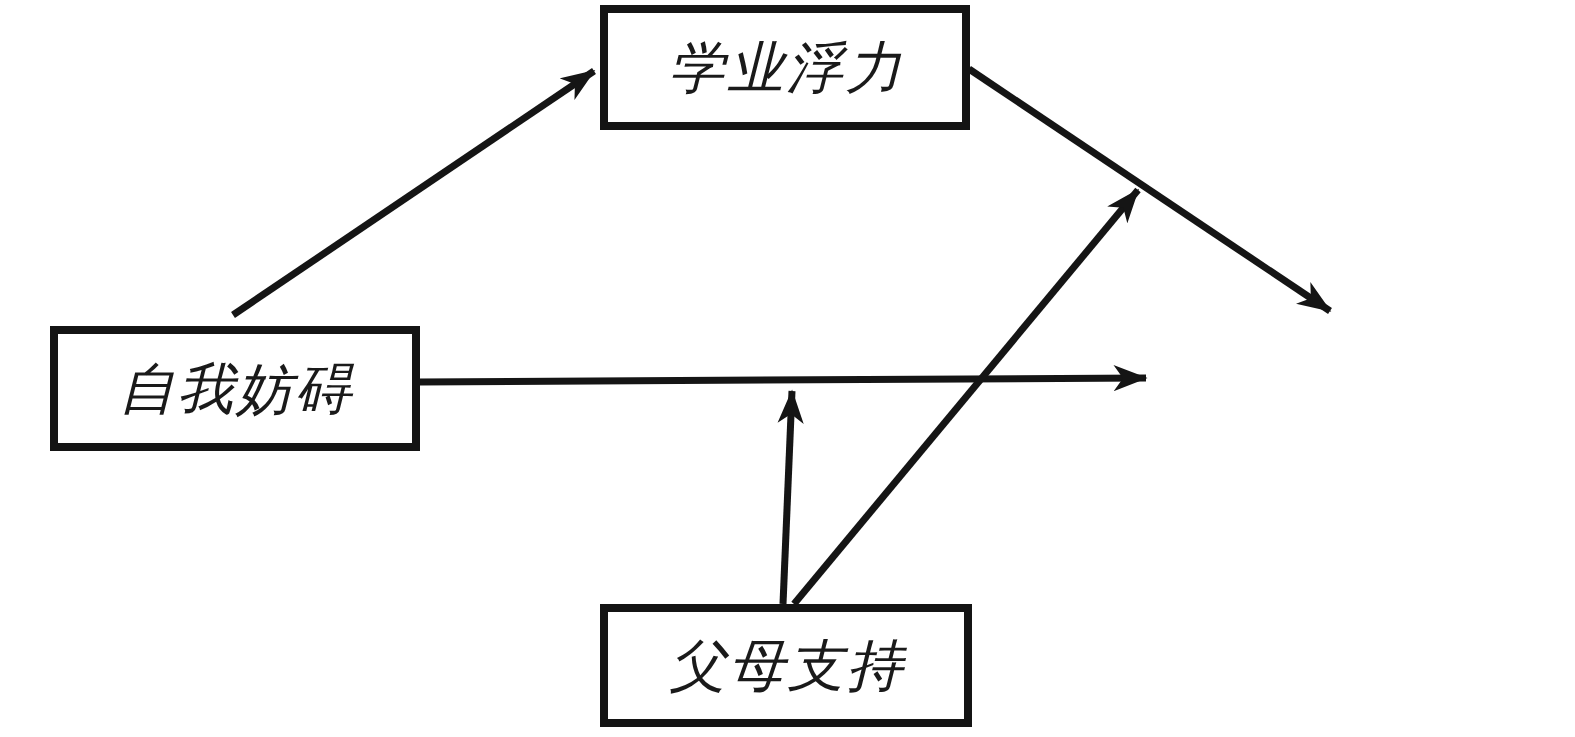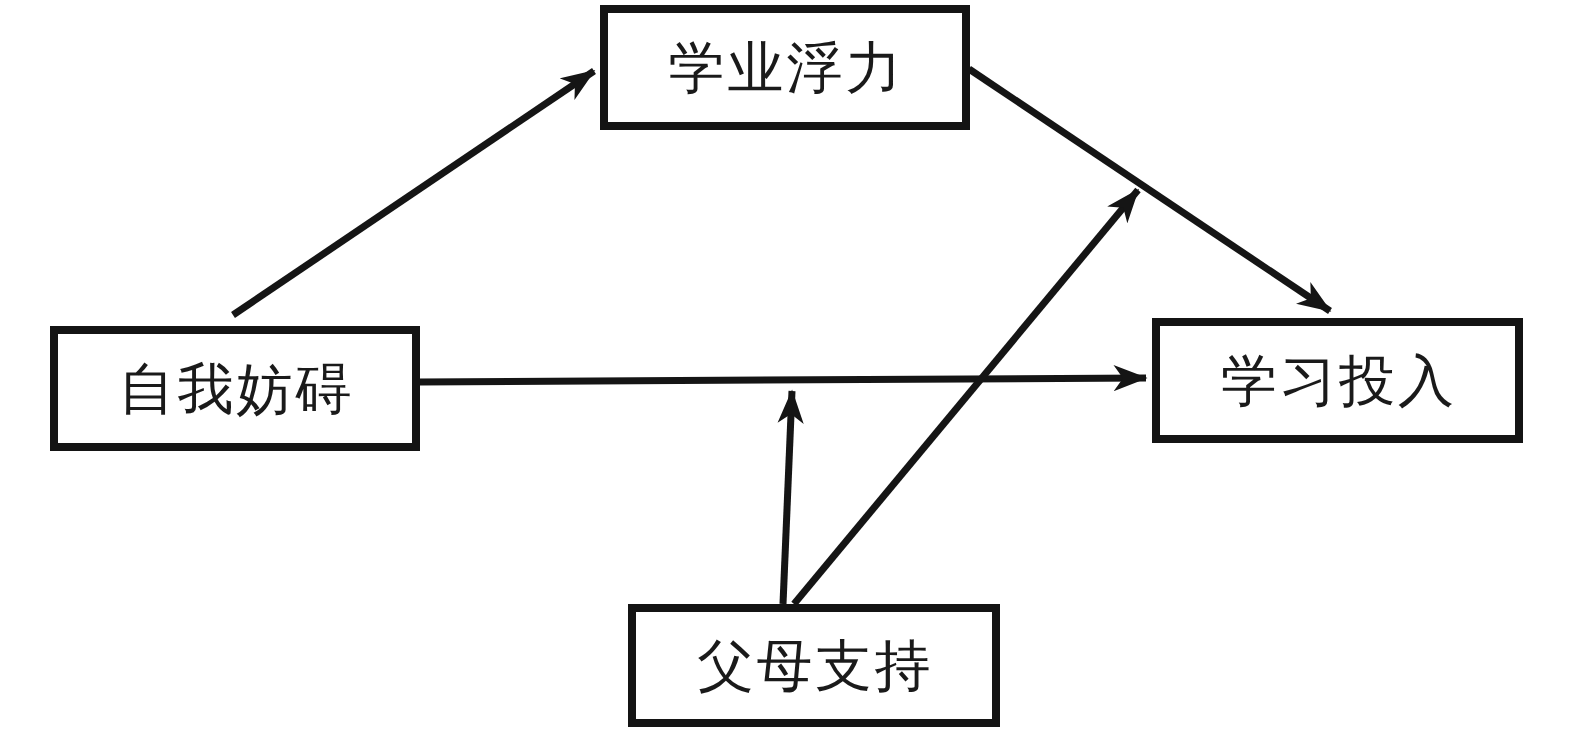--- a/index.html
+++ b/index.html
@@ -7,20 +7,21 @@
     padding: 0;
     background: #ffffff;
   }
   .canvas {
     position: relative;
     width: 1537px;
     height: 737px;
     background: #ffffff;
     overflow: hidden;
     font-family: "Liberation Serif", "DejaVu Serif", serif;
+    font-style: italic;
   }
   .edges {
     position: absolute;
     left: 0;
     top: 0;
     width: 1575px;
     height: 737px;
   }
   .edges line {
     stroke: #151515;
@@ -40,21 +41,21 @@
     font-size: 56px;
     letter-spacing: 3px;
     color: #1a1a1a;
     white-space: nowrap;
     line-height: 1;
     padding-left: 3px; 
   }
   .node-academic-buoyancy   { left: 600px;  top: 5px;   width: 370px; height: 125px; }
   .node-self-handicapping   { left: 50px;   top: 318px; width: 370px; height: 125px; margin-top: 8px; }
   .node-learning-engagement { left: 1152px; top: 318px; width: 371px; height: 125px; }
-  .node-parental-support    { left: 628px;  top: 604px; width: 372px; height: 123px; }
+  .node-parental-support    { left: 600px;  top: 604px; width: 372px; height: 123px; }
 </style>
 </head>
 <body>
 
 <div class="canvas">
 
   <svg class="edges" viewBox="0 0 1575 737" aria-hidden="true">
     <defs>
       <marker id="arrowhead" viewBox="0 0 13 10" refX="12.4" refY="5" markerWidth="34" markerHeight="27" markerUnits="userSpaceOnUse" orient="auto">
         <path d="M0,0 L13,5 L0,10 L3.6,5 Z" fill="#151515"></path>
@@ -68,21 +69,18 @@
   </svg>
 
   <div class="node node-academic-buoyancy">
     <span class="node-label">学业浮力</span>
   </div>
 
   <div class="node node-self-handicapping">
     <span class="node-label">自我妨碍</span>
   </div>
 
-  <div class="node node-learning-engagement">
-    <span class="node-label">学习投入</span>
-  </div>
 
   <div class="node node-parental-support">
     <span class="node-label">父母支持</span>
   </div>
 
 </div>
 
 </body></html>

